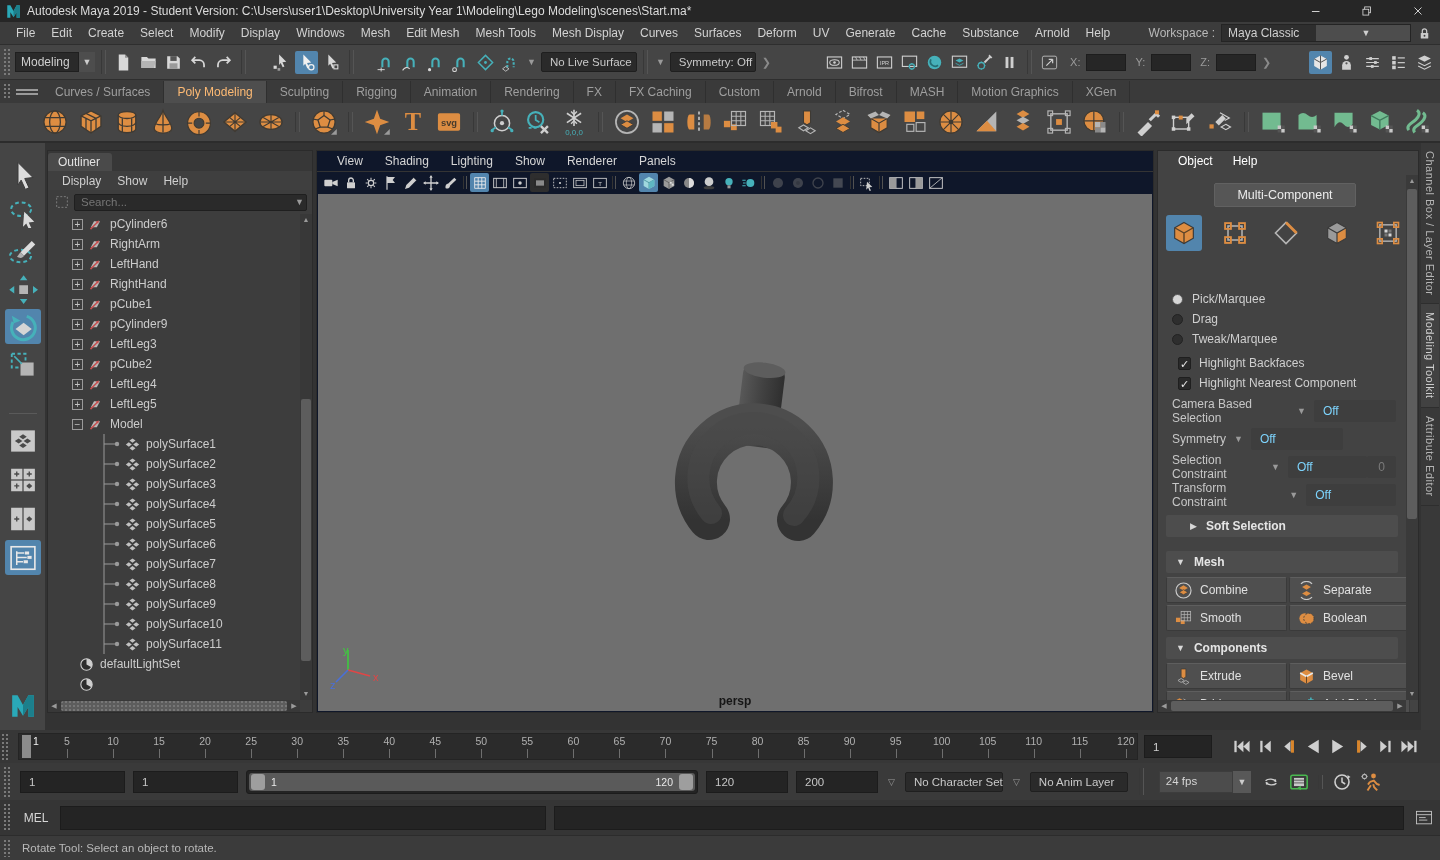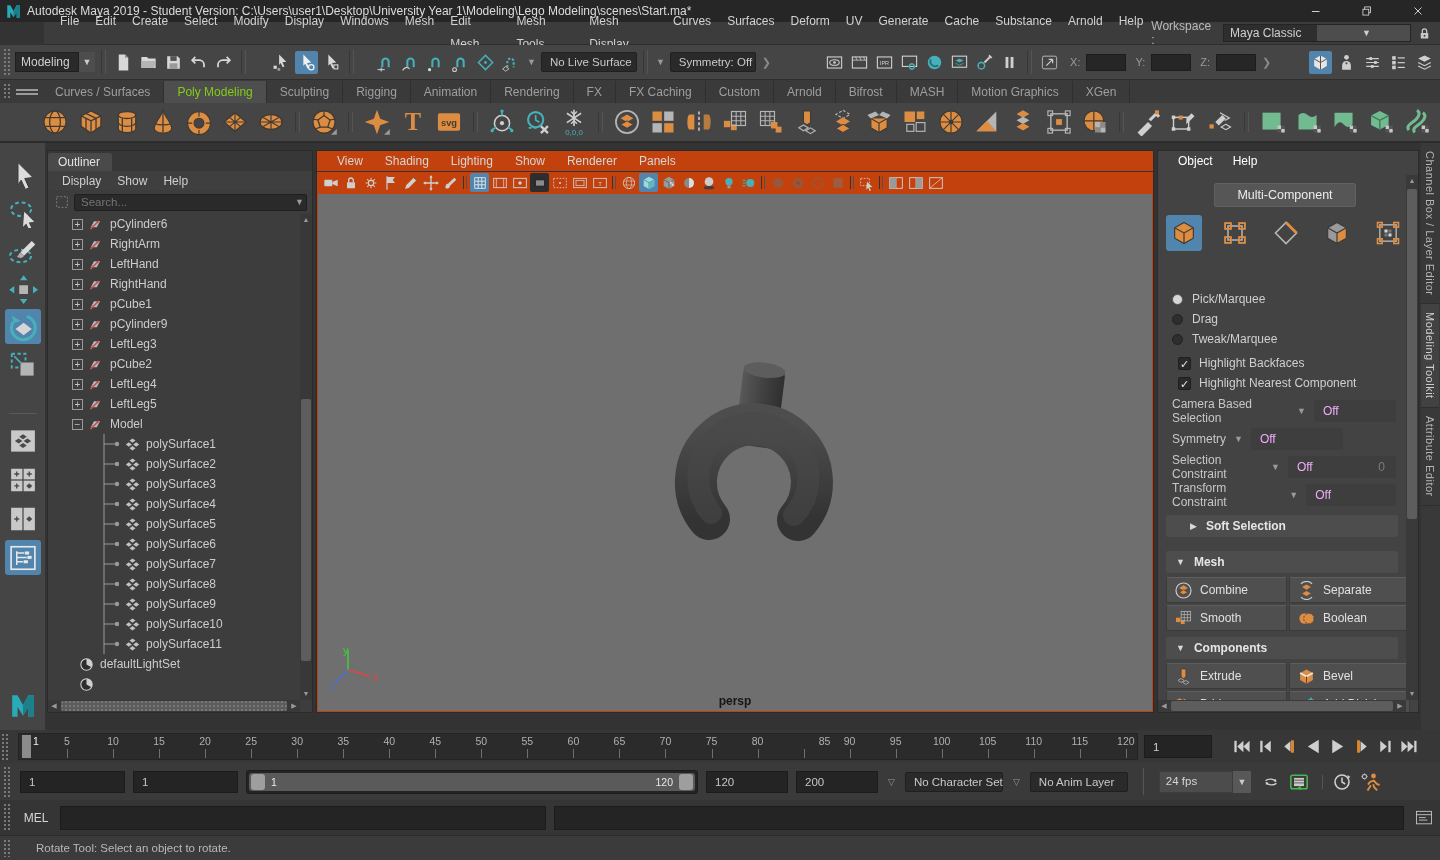--- a/index.html
+++ b/index.html
@@ -12,21 +12,21 @@
   .row { position:absolute; left:0; right:0; display:flex; align-items:center; }
 
   
   .titlebar { top:0; height:22px; background:#262626; padding-left:6px; gap:6px; }
   .titlebar .title { color:#dcdcdc; font-size:12px; white-space:nowrap; }
   .winbtn { width:45px; height:22px; display:flex; align-items:center; justify-content:center; }
   .winbtn svg { width:14px; height:14px; }
   .titlebar .spacer { flex:1; }
 
   
-  .menubar { top:22px; height:23px; background:#3c3c3c; padding-left:8px; border-bottom:1px solid #2e2e2e;margin-left:44px; }
+  .menubar { top:22px; height:23px; background:#3c3c3c; padding-left:8px; border-bottom:1px solid #2e2e2e; }
   .menu-item { padding:0 8px; color:#d2d2d2; cursor:default; line-height:23px; }
   .workspace { margin-left:auto; display:flex; align-items:center; gap:6px; padding-right:8px; }
   .workspace .wlabel { color:#b9b9b9; }
   .wfield { width:190px; height:18px; background:#2e2e2e; border:1px solid #242424; display:flex; align-items:center; }
   .wfield span { flex:1; padding-left:6px; color:#cfcfcf; }
   .wcaret { width:16px; height:16px; background:#4d4d4d; color:#ccc; font-size:9px; display:flex; align-items:center; justify-content:center; }
 
   
   .statusline { top:45px; height:35px; background:#454545; border-bottom:1px solid #2e2e2e; gap:3px; padding-left:2px; }
   .grip { width:8px; align-self:stretch; margin:3px 1px;
@@ -42,21 +42,21 @@
   .caret { color:#9a9a9a; font-size:9px; padding:0 2px; }
   .coordlbl { color:#9a9a9a; font-size:11px; margin-left:6px; }
   .coordfield { width:40px; height:17px; background:#262626; border:1px solid #1d1d1d; margin-left:3px; color:#ccc; font-size:11px; padding:0 3px; }
   .chev { color:#8a8a8a; font-size:11px; padding:0 3px; }
 
   
   .shelftabs { top:80px; height:23px; background:#3a3a3a; gap:0; padding-left:2px; }
   .hamb { width:22px; height:14px; margin:0 4px; display:flex; flex-direction:column; justify-content:center; gap:2px; }
   .hamb i { height:2px; background:#9a9a9a; display:block; }
   .shelftab { padding:0 13px; line-height:22px; color:#9f9f9f; border-right:1px solid #2f2f2f; font-size:12px; cursor:default; white-space:nowrap; }
-  .shelftab.active { background:#4e4e4e; color:#84cc16;text-align:center; }
+  .shelftab.active { background:#4e4e4e; color:#fdba74;text-align:center; }
   .shelficons { top:103px; height:40px; background:#454545; gap:5px; padding-left:40px; border-bottom:2px solid #2c2c2c; }
   .shicon { width:30px; height:30px; display:flex; align-items:center; justify-content:center; }
   .shicon svg { width:28px; height:28px; }
 
   
   .main { top:143px; height:587px; background:#333; display:block; }
   .panel { position:absolute; top:7px; height:563px; background:#434343; border:1px solid #2b2b2b; }
 
   
   .toolbox { position:absolute; left:0; top:0; width:45px; height:587px; background:#454545; display:flex; flex-direction:column; align-items:center; padding-top:14px; gap:3px; }
@@ -88,21 +88,21 @@
   .plainpad { margin-left:30px; }
   .vscroll { position:absolute; right:0; top:0; bottom:12px; width:12px; background:#383838; }
   .vscroll .thumb { position:absolute; left:1px; right:1px; background:#5d5d5d; border-radius:2px; }
   .vscroll .arr { position:absolute; left:0; right:0; height:12px; color:#9a9a9a; font-size:7px; text-align:center; line-height:12px; }
   .hscroll { position:absolute; left:0; right:12px; bottom:0; height:12px; background:#383838; display:flex; align-items:center; }
   .hscroll .arr { width:12px; color:#9a9a9a; font-size:7px; text-align:center; }
   .hscroll .hthumb { flex:1; height:10px; margin:0 1px; background:#5d5d5d; border-radius:2px;
      background-image:radial-gradient(circle,#777 .8px,transparent 1px); background-size:4px 4px; background-position:center; }
 
   
-  .viewport { left:316px; width:838px; background:#c2410c; }
+  .viewport { left:316px; width:838px; background:#0f172a; }
   .vp-menus { height:20px; display:flex; gap:2px; align-items:center; padding-left:10px; }
   .vp-menus div { padding:0 10px; color:#d6d6d6; }
   .vp-icons { height:22px; display:flex; align-items:center; gap:1px; padding-left:4px; border-top:1px solid #343434; }
   .vpicon { width:19px; height:19px; display:flex; align-items:center; justify-content:center; border-radius:2px; }
   .vpicon svg { width:16px; height:16px; }
   .vpicon.active { background:#5285ad; }
   .vpicon.pressed { background:#2e2e2e; }
   .vpicon.disabled { opacity:.5; }
   .vp-sep { width:4px; align-self:stretch; margin:4px 2px; border-left:1px solid #333; border-right:1px solid #515151; }
   .vp-canvas { position:absolute; left:1px; right:1px; top:43px; bottom:1px; background:#6f6f6f; overflow:hidden; }
@@ -120,21 +120,21 @@
   .tk-mode { width:36px; height:36px; display:flex; align-items:center; justify-content:center; border-radius:3px; }
   .tk-mode svg { width:28px; height:28px; }
   .tk-mode.active { background:#5285ad; }
   .tk-radio { position:absolute; left:14px; display:flex; align-items:center; gap:9px; height:20px; color:#cfcfcf; }
   .rdot { width:11px; height:11px; border-radius:50%; background:#2e2e2e; border:1px solid #222; }
   .tk-radio.sel .rdot { background:#d6d6d6; border-color:#555; }
   .tk-check { position:absolute; left:20px; display:flex; align-items:center; gap:8px; height:20px; color:#cfcfcf; }
   .cbox { width:13px; height:13px; background:#2a2a2a; border:1px solid #1f1f1f; border-radius:2px; color:#e8e8e8; font-size:11px; line-height:12px; text-align:center; }
   .tk-row { position:absolute; left:14px; right:22px; height:24px; display:flex; align-items:center; color:#c7c7c7; }
   .tk-row .caret { margin:0 6px; }
-  .tk-val { width:92px; height:22px; background:#3e3e3e; border-radius:2px; display:flex; align-items:center; padding-left:9px; color:#f0abfc; }
+  .tk-val { width:92px; height:22px; background:#3e3e3e; border-radius:2px; display:flex; align-items:center; padding-left:9px; color:#7dd3fc; }
   .tk-extra { width:34px; height:22px; margin-left:auto; background:#3e3e3e; border-radius:2px; color:#7a7a7a; display:flex; align-items:center; justify-content:center; }
   .tk-bar { position:absolute; left:8px; right:20px; height:22px; background:#4d4d4d; border-radius:2px; display:flex; align-items:center; gap:9px; padding-left:10px; color:#e5e5e5; font-weight:bold; }
   .tk-bar.indent { padding-left:24px; }
   .tk-tri { color:#d8d8d8; font-size:9px; font-weight:normal; }
   .tk-btn { position:absolute; width:121px; height:26px; background:#4f4f4f; border:1px solid #3a3a3a; border-top-color:#5e5e5e; border-radius:2px;
     display:flex; align-items:center; gap:7px; padding-left:7px; color:#e0e0e0; }
   .tk-btn svg { width:19px; height:19px; }
   .tk-vscroll { position:absolute; right:0; top:24px; bottom:12px; width:12px; background:#3a3a3a; }
   .tk-hscroll { position:absolute; left:0; right:12px; bottom:0; height:12px; background:#3a3a3a; display:flex; align-items:center; }
 
@@ -167,21 +167,21 @@
   .fpsdd { display:flex; height:22px; margin-left:4px; }
   .fpsdd .ddtext { width:74px; background:#4c4c4c; border:1px solid #3d3d3d; color:#d5d5d5; padding:3px 6px; font-size:11.5px; }
   .fpsdd .wcaret { height:22px; width:18px; background:#585858; }
 
   
   .melline { top:800px; height:35px; background:#353535; gap:8px; padding:0 4px 0 2px; }
   .mel-label { color:#d6d6d6; font-size:12px; width:32px; text-align:center; }
   .melline input { height:24px; background:#242424; border:1px solid #1c1c1c; color:#ccc; padding:0 8px; font-family:"Liberation Mono",monospace; font-size:11.5px; }
   .mel-input { width:486px; }
   .mel-result { flex:1; }
-  .helpline { top:835px; height:25px; background:#3b3b3b; border-top:1px solid #2c2c2c; gap:24px; padding-left:2px; }
+  .helpline { top:835px; height:25px; background:#3b3b3b; border-top:1px solid #2c2c2c; gap:10px; padding-left:2px; }
   .help-text { color:#b8b8b8; font-size:11.5px; }
 </style>
 </head>
 <body>
 
 <div class="app">
 
   <div class="row titlebar">
     <span style="display:flex">
       <svg width="15" height="15" viewBox="0 0 24 24">
@@ -1679,21 +1679,21 @@
         <span class="ticklbl" style="left: 49.5882%;">60</span>
         <div class="tick" style="left: 53.7059%;"></div>
         <span class="ticklbl" style="left: 53.7059%;">65</span>
         <div class="tick" style="left: 57.8235%;"></div>
         <span class="ticklbl" style="left: 57.8235%;">70</span>
         <div class="tick" style="left: 61.9412%;"></div>
         <span class="ticklbl" style="left: 61.9412%;">75</span>
         <div class="tick" style="left: 66.0588%;"></div>
         <span class="ticklbl" style="left: 66.0588%;">80</span>
         <div class="tick" style="left: 70.1765%;"></div>
-        <span class="ticklbl" style="left: 70.1765%; margin-left: 21px;">85</span>
+        <span class="ticklbl" style="left: 70.1765%;">85</span>
         <div class="tick" style="left: 74.2941%;"></div>
         <span class="ticklbl" style="left: 74.2941%;">90</span>
         <div class="tick" style="left: 78.4118%;"></div>
         <span class="ticklbl" style="left: 78.4118%;">95</span>
         <div class="tick" style="left: 82.5294%;"></div>
         <span class="ticklbl" style="left: 82.5294%;">100</span>
         <div class="tick" style="left: 86.6471%;"></div>
         <span class="ticklbl" style="left: 86.6471%;">105</span>
         <div class="tick" style="left: 90.7647%;"></div>
         <span class="ticklbl" style="left: 90.7647%;">110</span>

